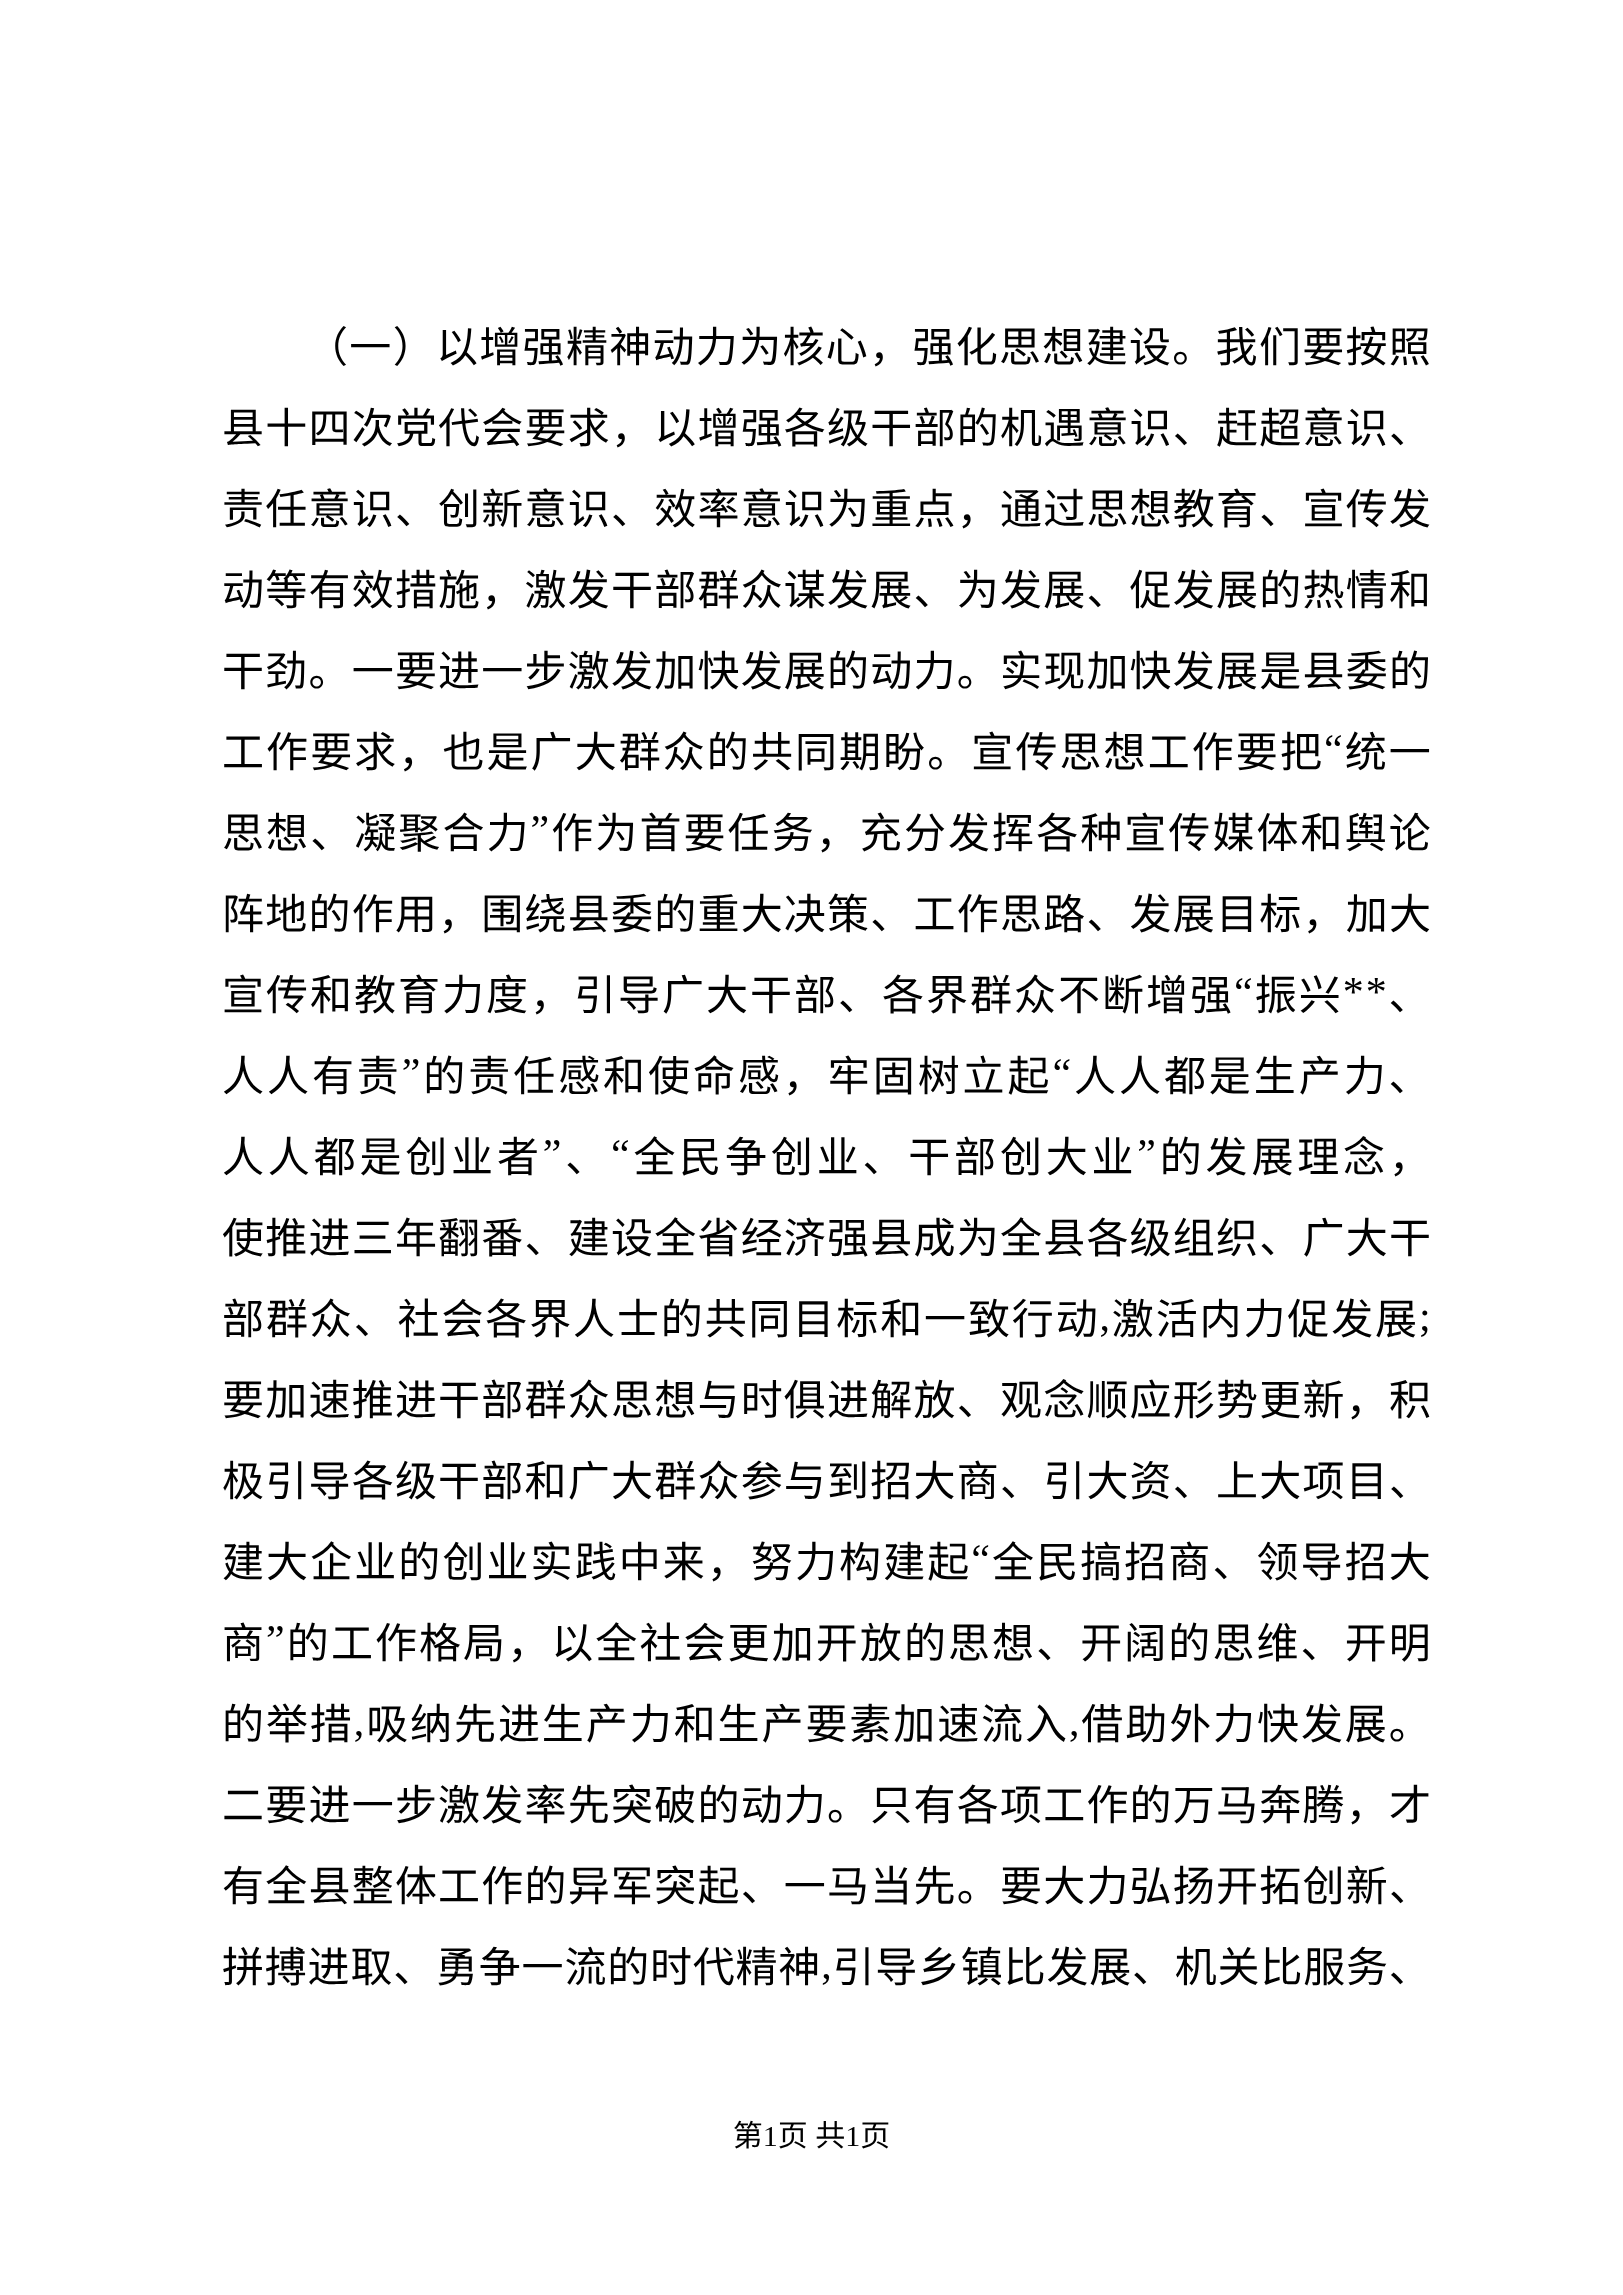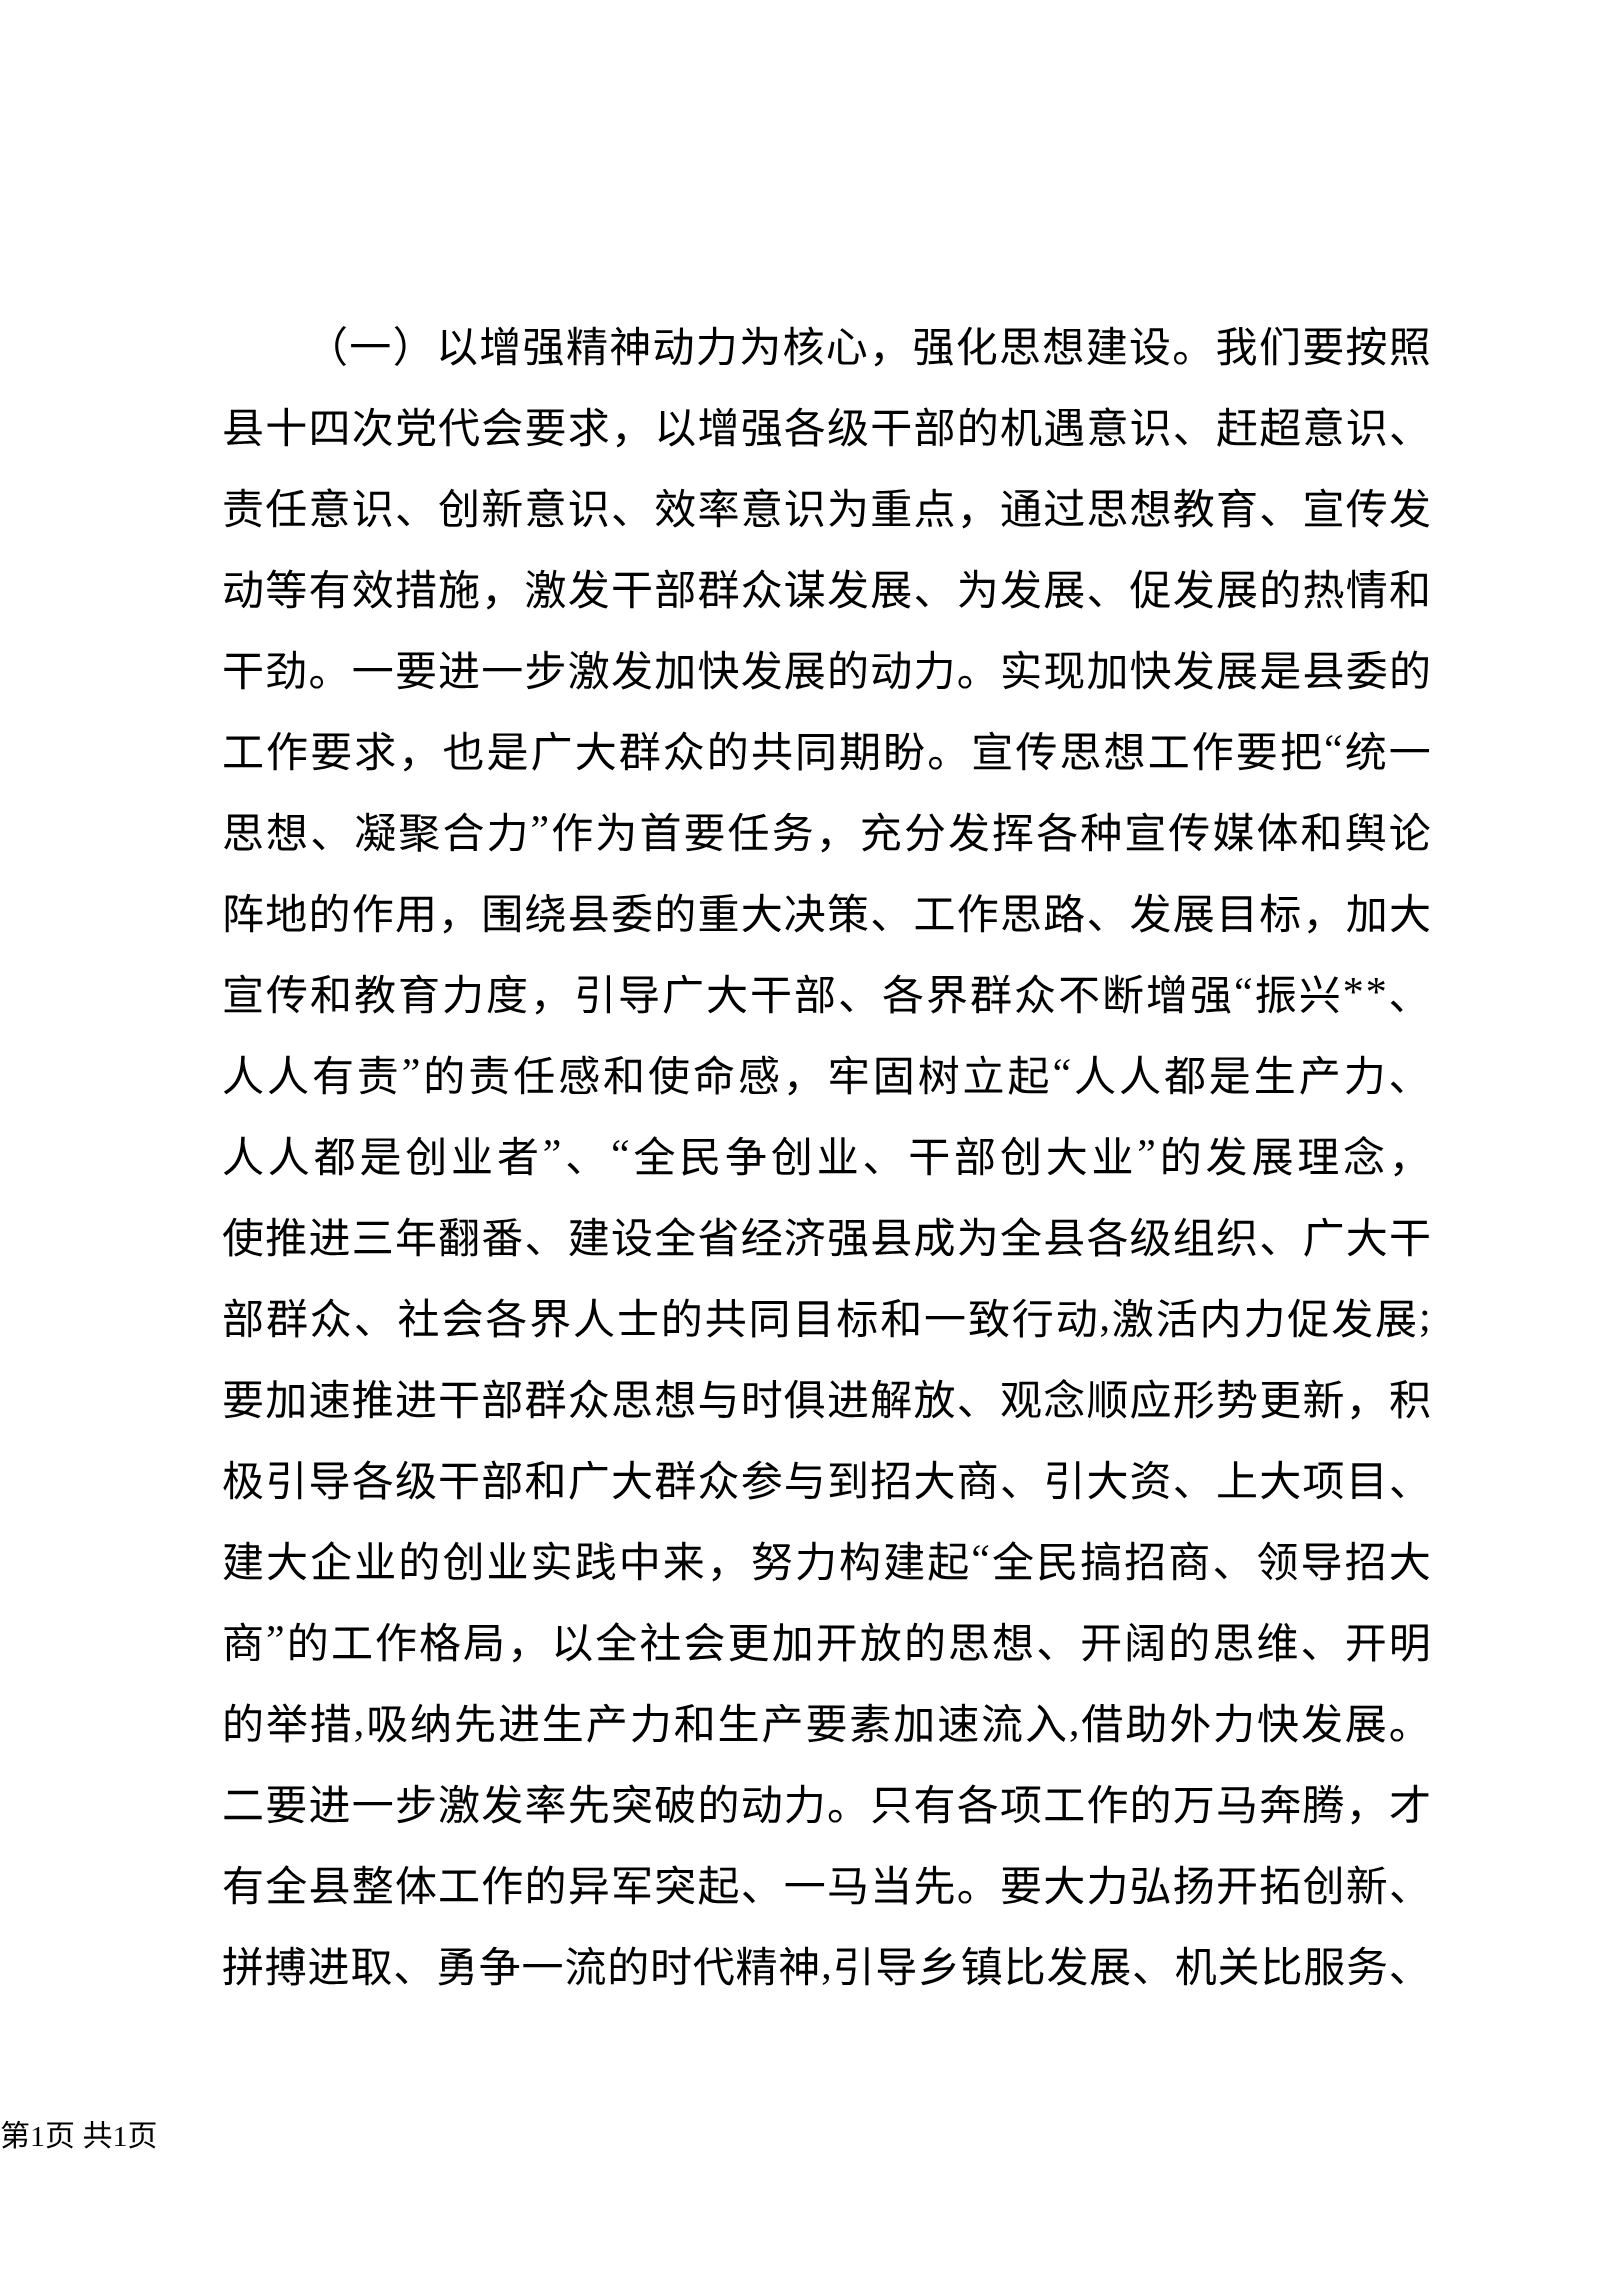--- a/index.html
+++ b/index.html
@@ -34,20 +34,21 @@
     padding-left: 84px;
   }
   .line span {
     display: inline-block;
   }
   .footer {
     position: absolute;
     top: 2115px;
     left: 0;
     width: 100%;
+    text-align: center;
     font-size: 30px;
     line-height: 42px;
     color: #000000;
   }
 </style>
 </head>
 <body>
 
 <div class="page">
   <div class="content" id="body-text">

